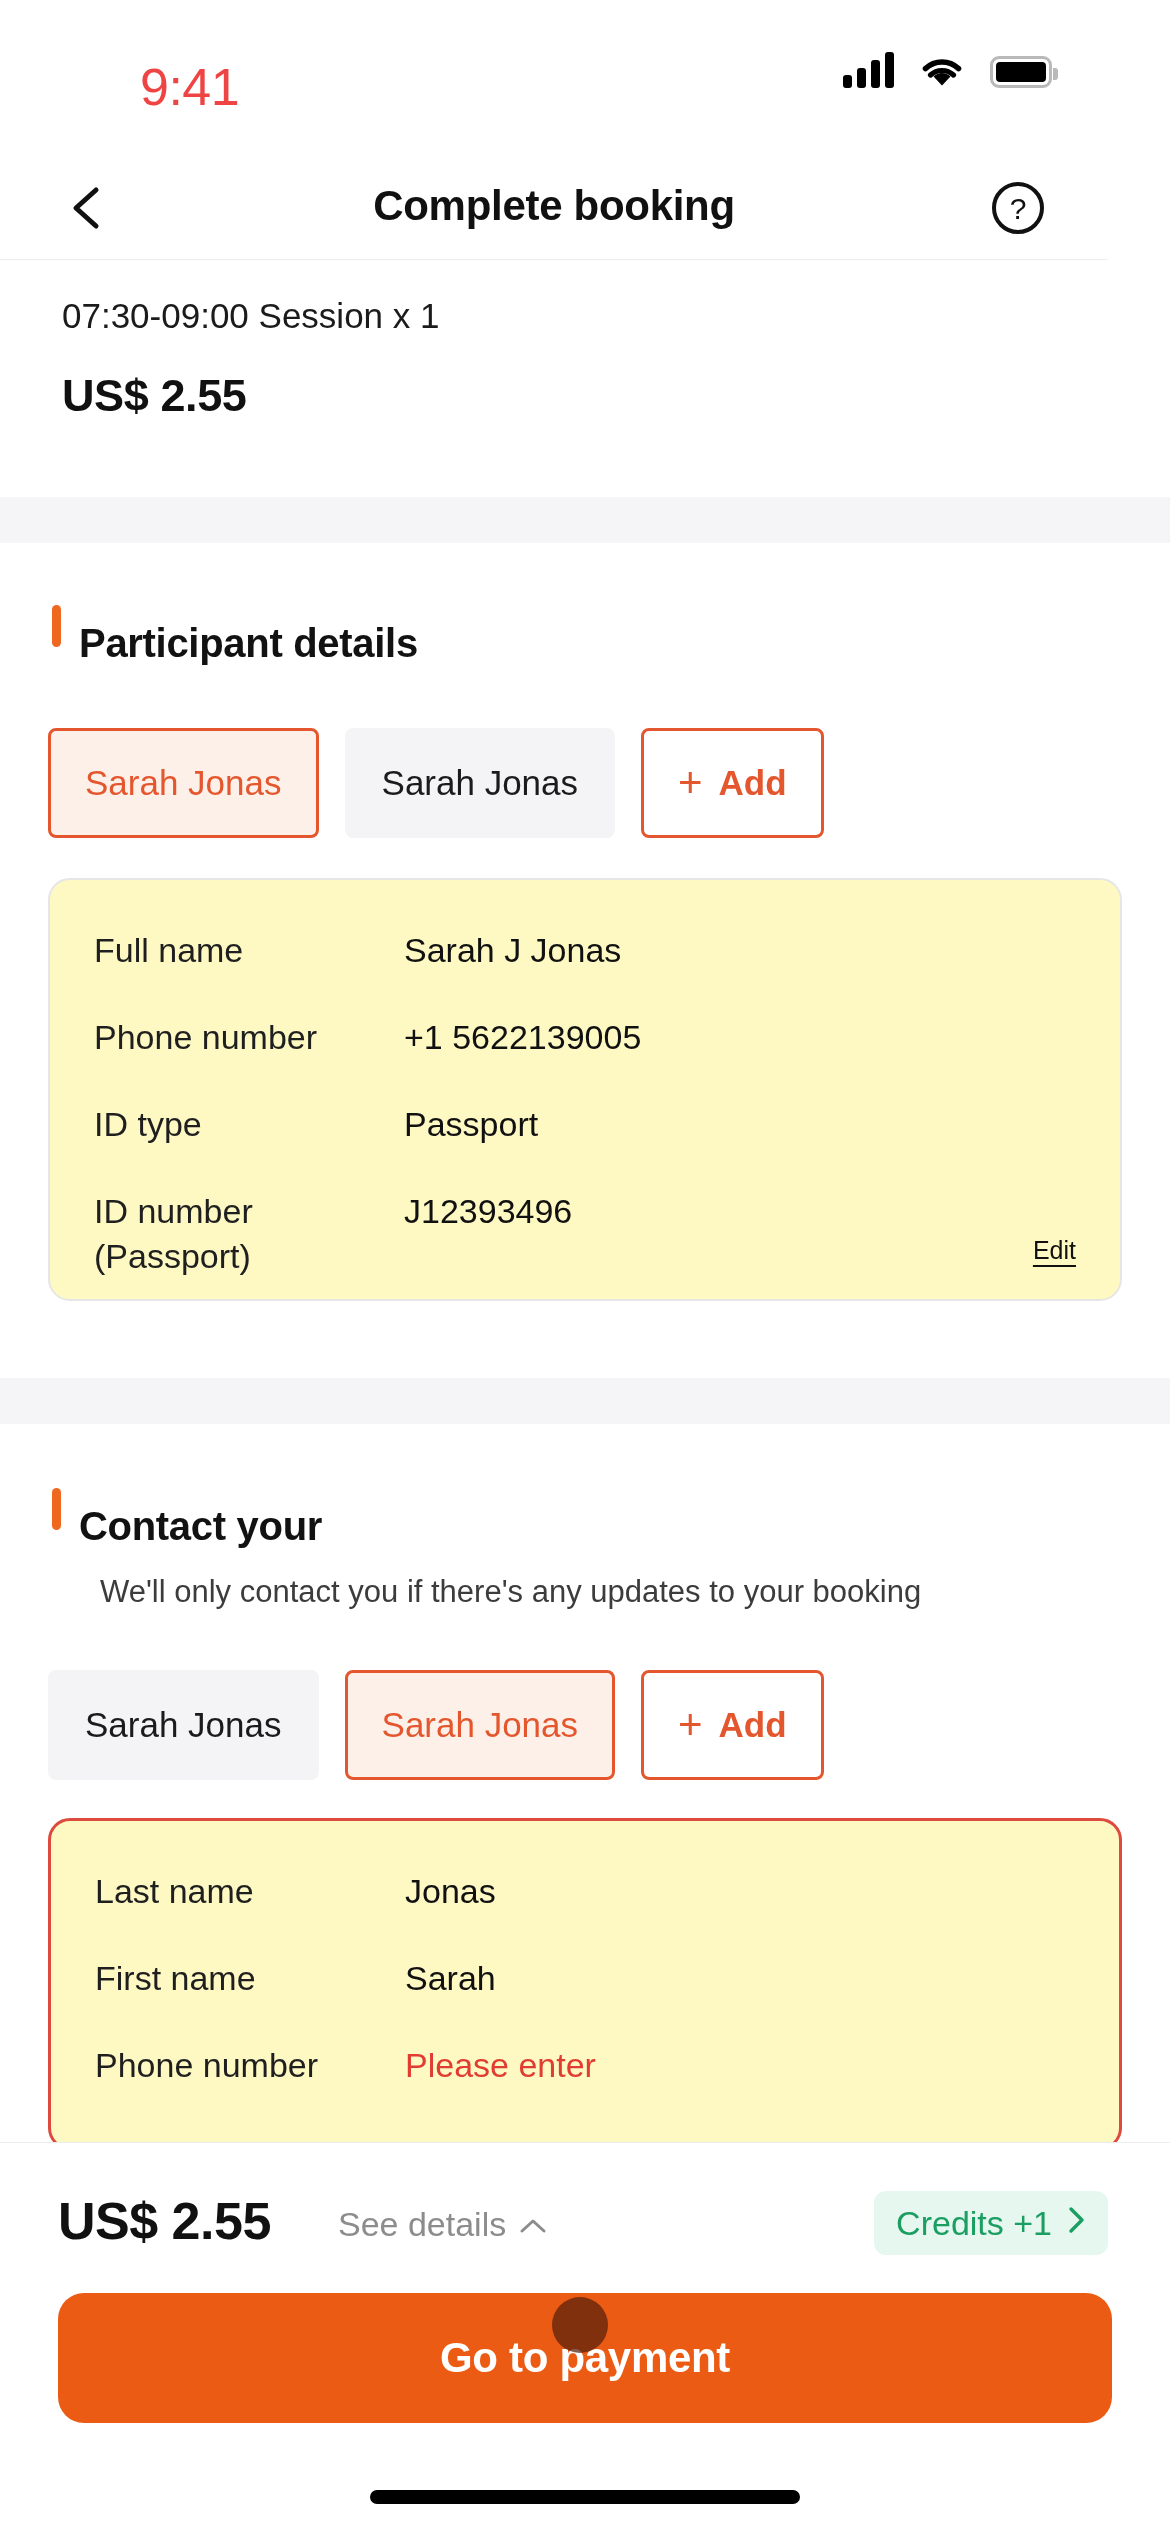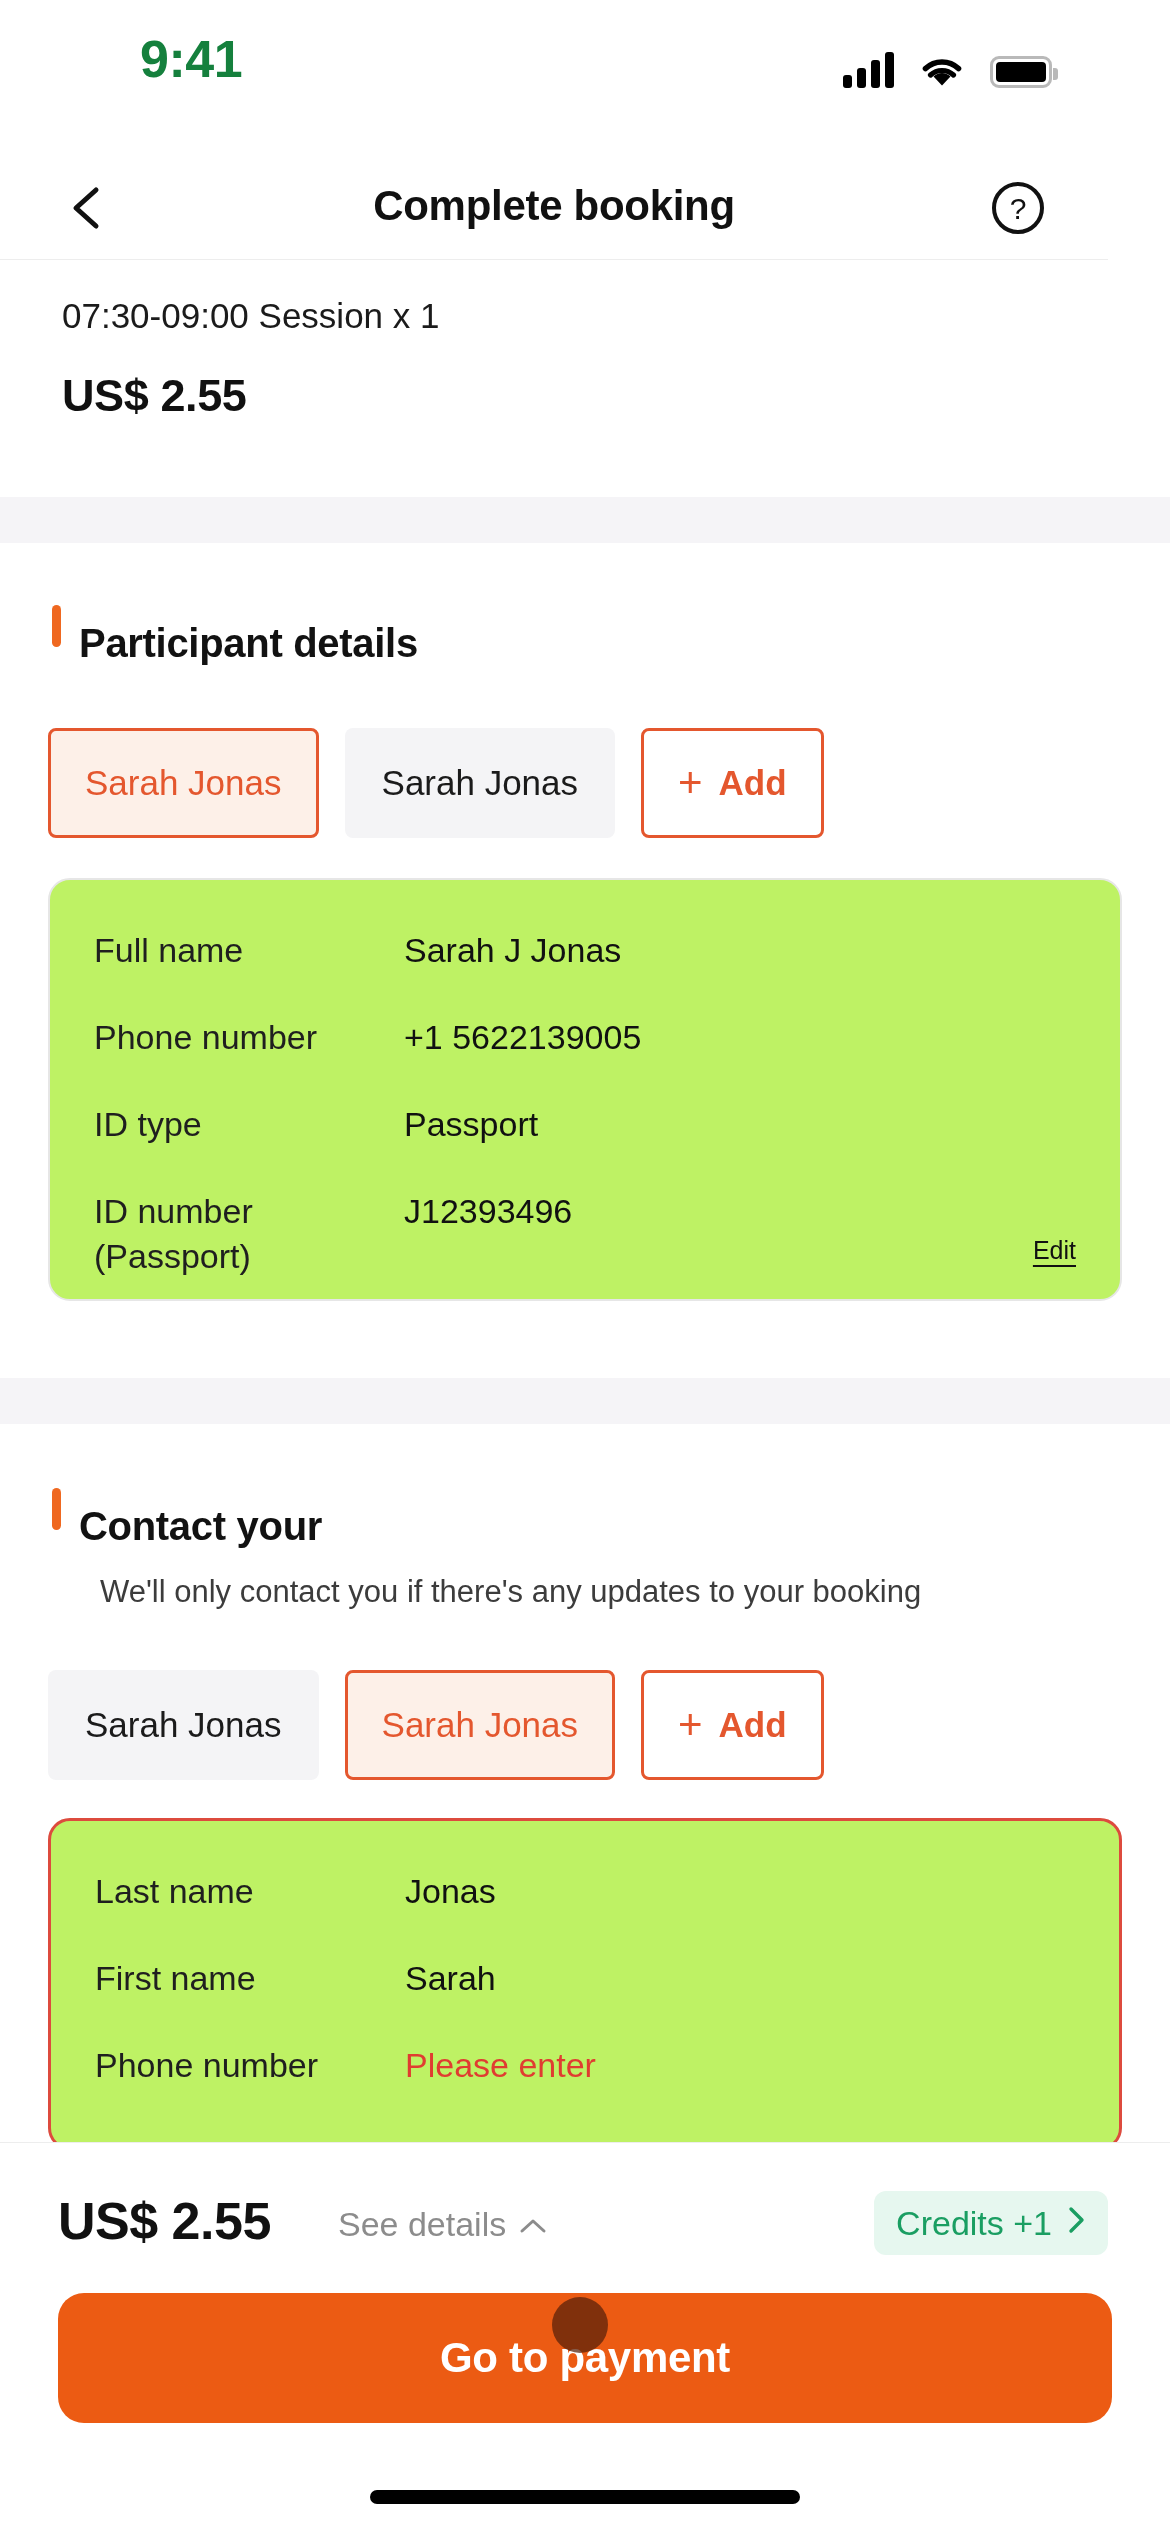--- a/index.html
+++ b/index.html
@@ -7,22 +7,22 @@
     width:1170px; height:2532px;
     background:#ffffff;
     font-family:"Liberation Sans", sans-serif;
     -webkit-font-smoothing:antialiased;
   }
   .phone { position:relative; width:1170px; height:2532px; overflow:hidden; background:#fff; }
 
   
   .statusbar { position:absolute; top:0; left:0; width:1170px; height:152px; }
   .sb-time {
-    position:absolute; left:140px; top:29px;
-    font-size:52px; font-weight:700; color:#15803d; letter-spacing:-0.5px;
+    position:absolute; left:140px; top:57px;
+    font-size:52px; font-weight:400; color:#ef4444; letter-spacing:-0.5px;
   }
   .sb-icons { position:absolute; right:118px; top:52px; display:flex; align-items:flex-end; gap:26px; }
   .bars { display:flex; align-items:flex-end; gap:5px; height:36px; }
   .bars i { display:block; width:9px; background:#000; border-radius:3px; }
   .bars i:nth-child(1){ height:13px; }
   .bars i:nth-child(2){ height:20px; }
   .bars i:nth-child(3){ height:28px; }
   .bars i:nth-child(4){ height:36px; }
   .wifi { width:44px; height:34px; position:relative; }
   .batt { width:62px; height:32px; border:3px solid #b9b9b9; border-radius:9px; position:relative; padding:3px; }
@@ -53,21 +53,21 @@
   .chip {
     height:110px; border-radius:8px; display:flex; align-items:center; justify-content:center;
     padding:0 34px; font-size:35px; white-space:nowrap;
   }
   .chip.sel { background:#fdf0e8; border:3px solid #e4572e; color:#e4572e; font-weight:500; }
   .chip.idle { background:#f4f4f6; border:3px solid transparent; color:#1b1b1b; }
   .chip.add { background:#fff; border:3px solid #e4572e; color:#e4572e; font-weight:700; gap:16px; }
   .chip.add .plus { font-size:42px; font-weight:400; line-height:1; }
 
   
-  .card { border-radius:22px; border:2px solid #e6e6e6; background:#bef264; }
+  .card { border-radius:22px; border:2px solid #e6e6e6; background:#fef9c3; }
   .card.error { border:3px solid #dd4b3e; }
   .row { display:flex; align-items:flex-start; }
   .row .k { width:310px; flex:0 0 310px; font-size:34px; color:#1f1f1f; line-height:1.32; }
   .row .v { flex:1; font-size:34px; color:#111; line-height:1.32; }
   .row .v.err { color:#e03c31; }
   .edit-link {
     font-size:25px; color:#111; text-decoration:underline; text-underline-offset:6px;
   }
 
   

